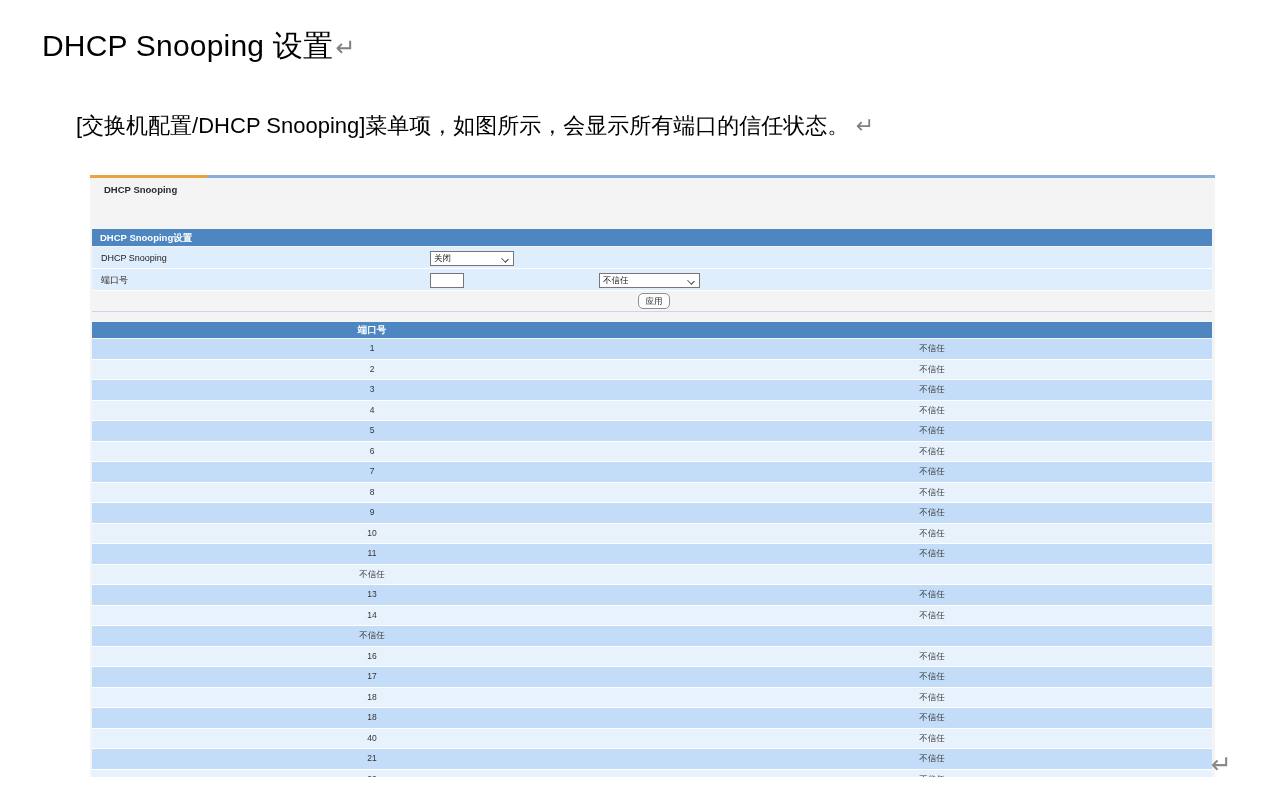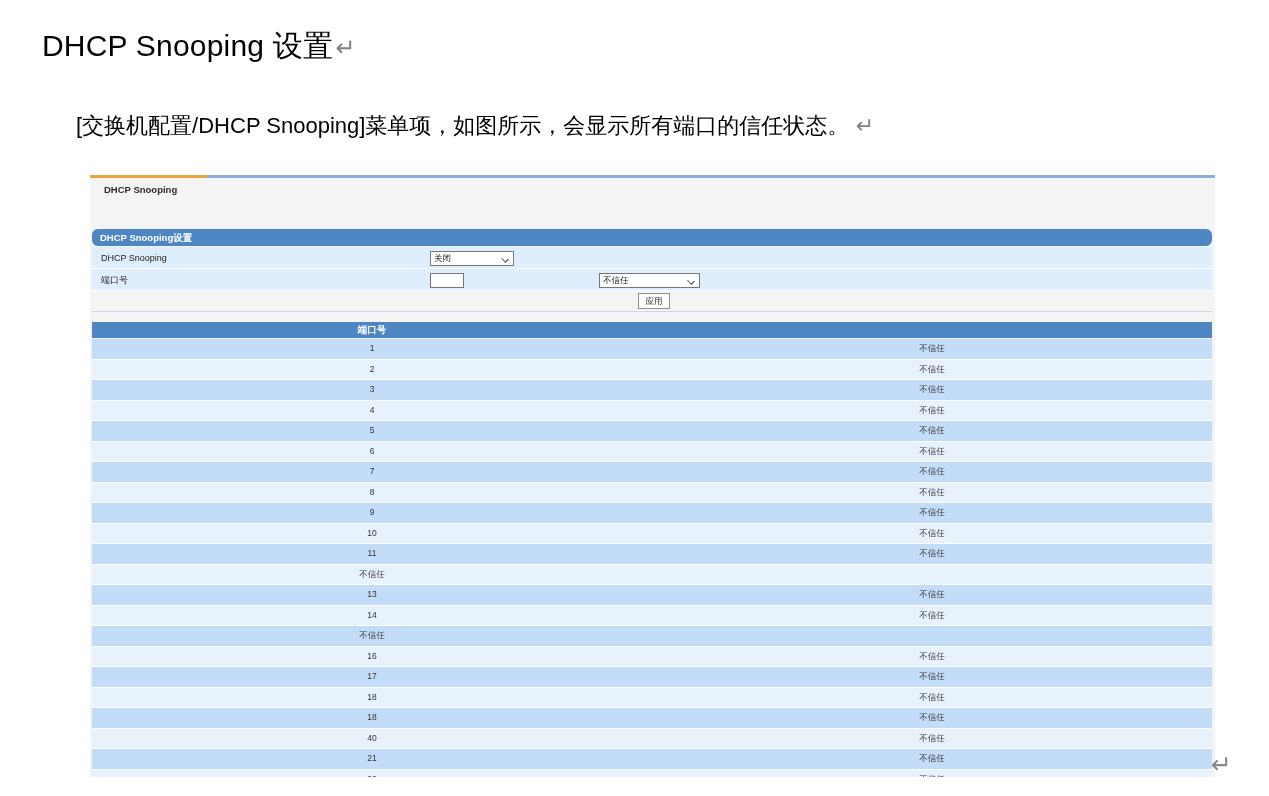--- a/index.html
+++ b/index.html
@@ -26,21 +26,21 @@
     background:var(--panel_bg);overflow:hidden;font-size:9px;color:#333;
   }
   .topline{position:absolute;top:0;left:0;width:100%;height:3px;background:var(--top_border_blue);}
   .topline-accent{position:absolute;top:0;left:0;width:117px;height:3px;background:var(--tab_accent_orange);}
   .tab-label{
     position:absolute;left:14px;top:9px;font-size:9.5px;font-weight:bold;color:#2b2b2b;
   }
   .section-header{
     position:absolute;left:2px;top:54px;width:1120px;height:17px;line-height:17px;
     background:var(--header_blue);color:#fff;font-weight:bold;font-size:9.5px;
-    padding-left:8px;box-sizing:border-box;border-radius:6px;
+    padding-left:8px;box-sizing:border-box;
   }
   .form-row{
     position:absolute;left:2px;width:1120px;height:22px;background:var(--form_row);
     border-bottom:1px solid #fff;box-sizing:border-box;
   }
   .form-row .flabel{position:absolute;left:9px;top:50%;transform:translateY(-50%);font-size:9px;color:#222;}
   .row-dhcp{top:72px;}
   .row-port{top:94px;}
   .button-row{
     position:absolute;left:2px;top:116px;width:1120px;height:20px;background:var(--panel_bg);
@@ -57,21 +57,21 @@
   }
   .sel-dhcp{left:340px;top:76px;width:84px;}
   .sel-trust{left:509px;top:98px;width:101px;}
   .ui-input{
     position:absolute;left:340px;top:98px;width:34px;height:15px;background:#fff;
     border:1px solid #767676;box-sizing:border-box;font-size:9px;padding:0 2px;
     font-family:"Liberation Sans",sans-serif;
   }
   .apply-btn{
     position:absolute;left:548px;top:118px;width:32px;height:16px;
-    background:#fdfdfd;border:1px solid #8f8f8f;border-radius:0;
+    background:#fdfdfd;border:1px solid #8f8f8f;border-radius:5px;
     font-size:8.5px;color:#222;text-align:center;line-height:14px;box-sizing:border-box;
     font-family:"Liberation Sans",sans-serif;padding:0;
   }
   
   .table-header{
     position:absolute;left:2px;top:147px;width:1120px;height:16px;
     background:var(--header_blue);display:flex;
   }
   .table-header .hcell{
     width:50%;text-align:center;color:#fff;font-weight:bold;font-size:9.5px;line-height:16px;

